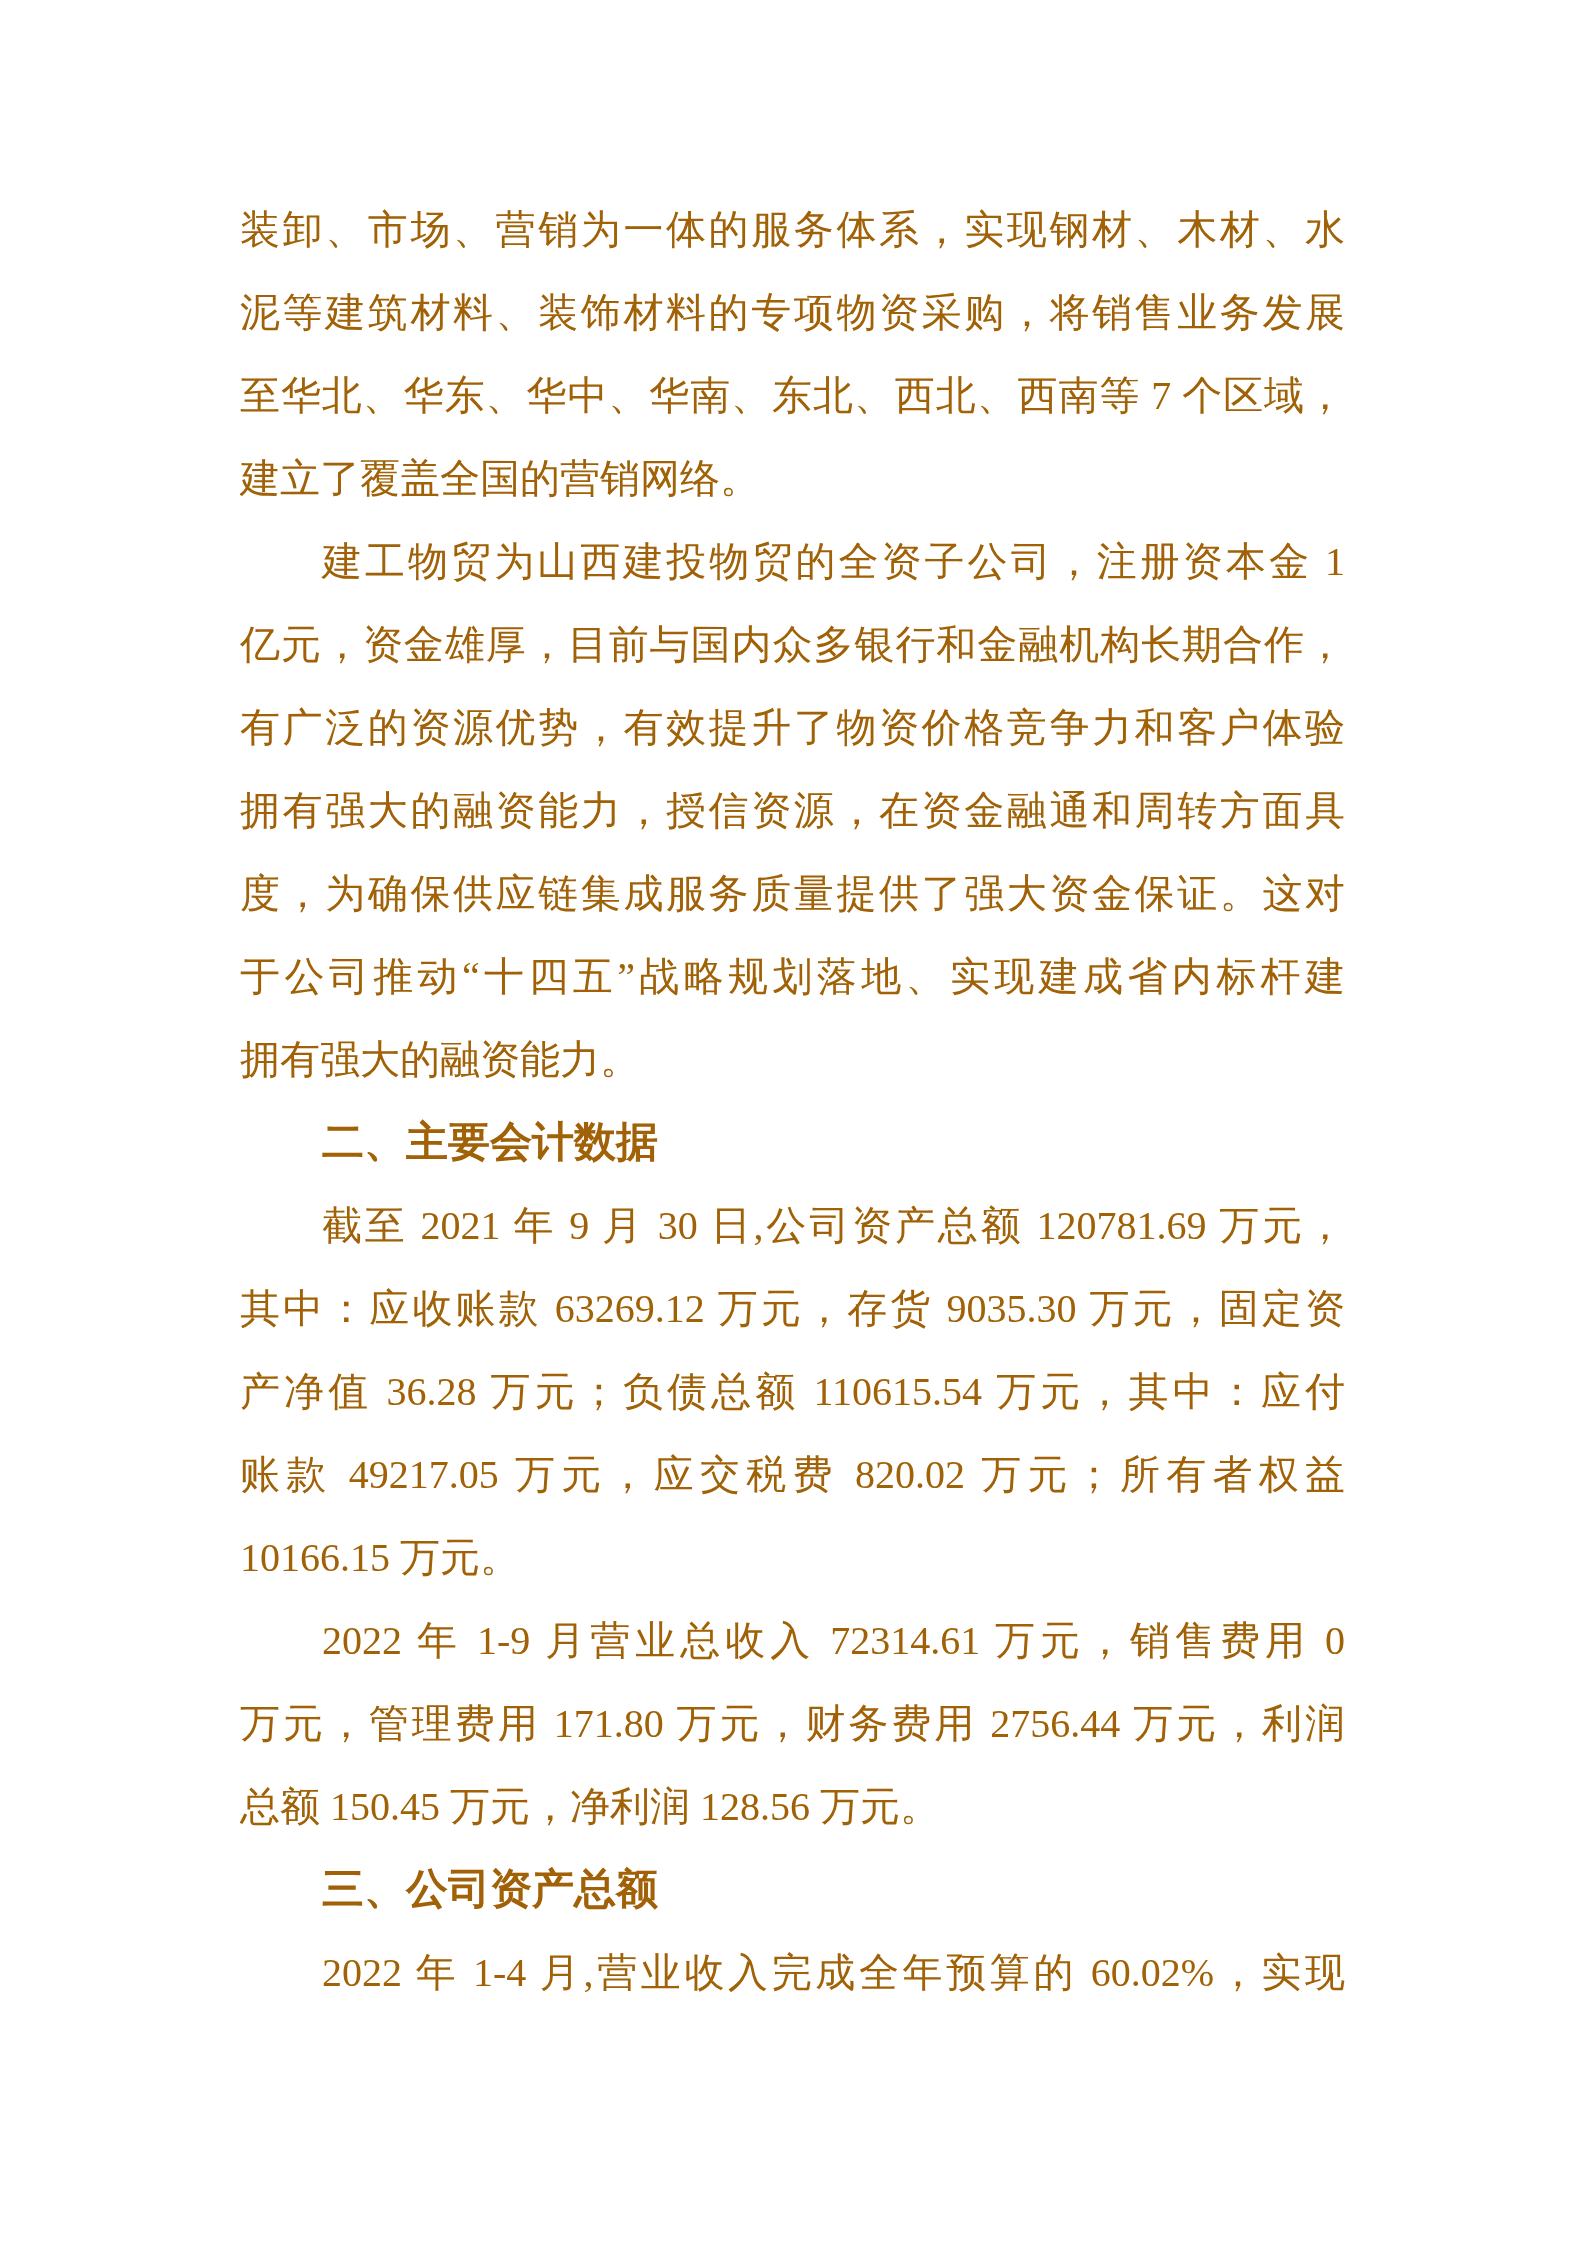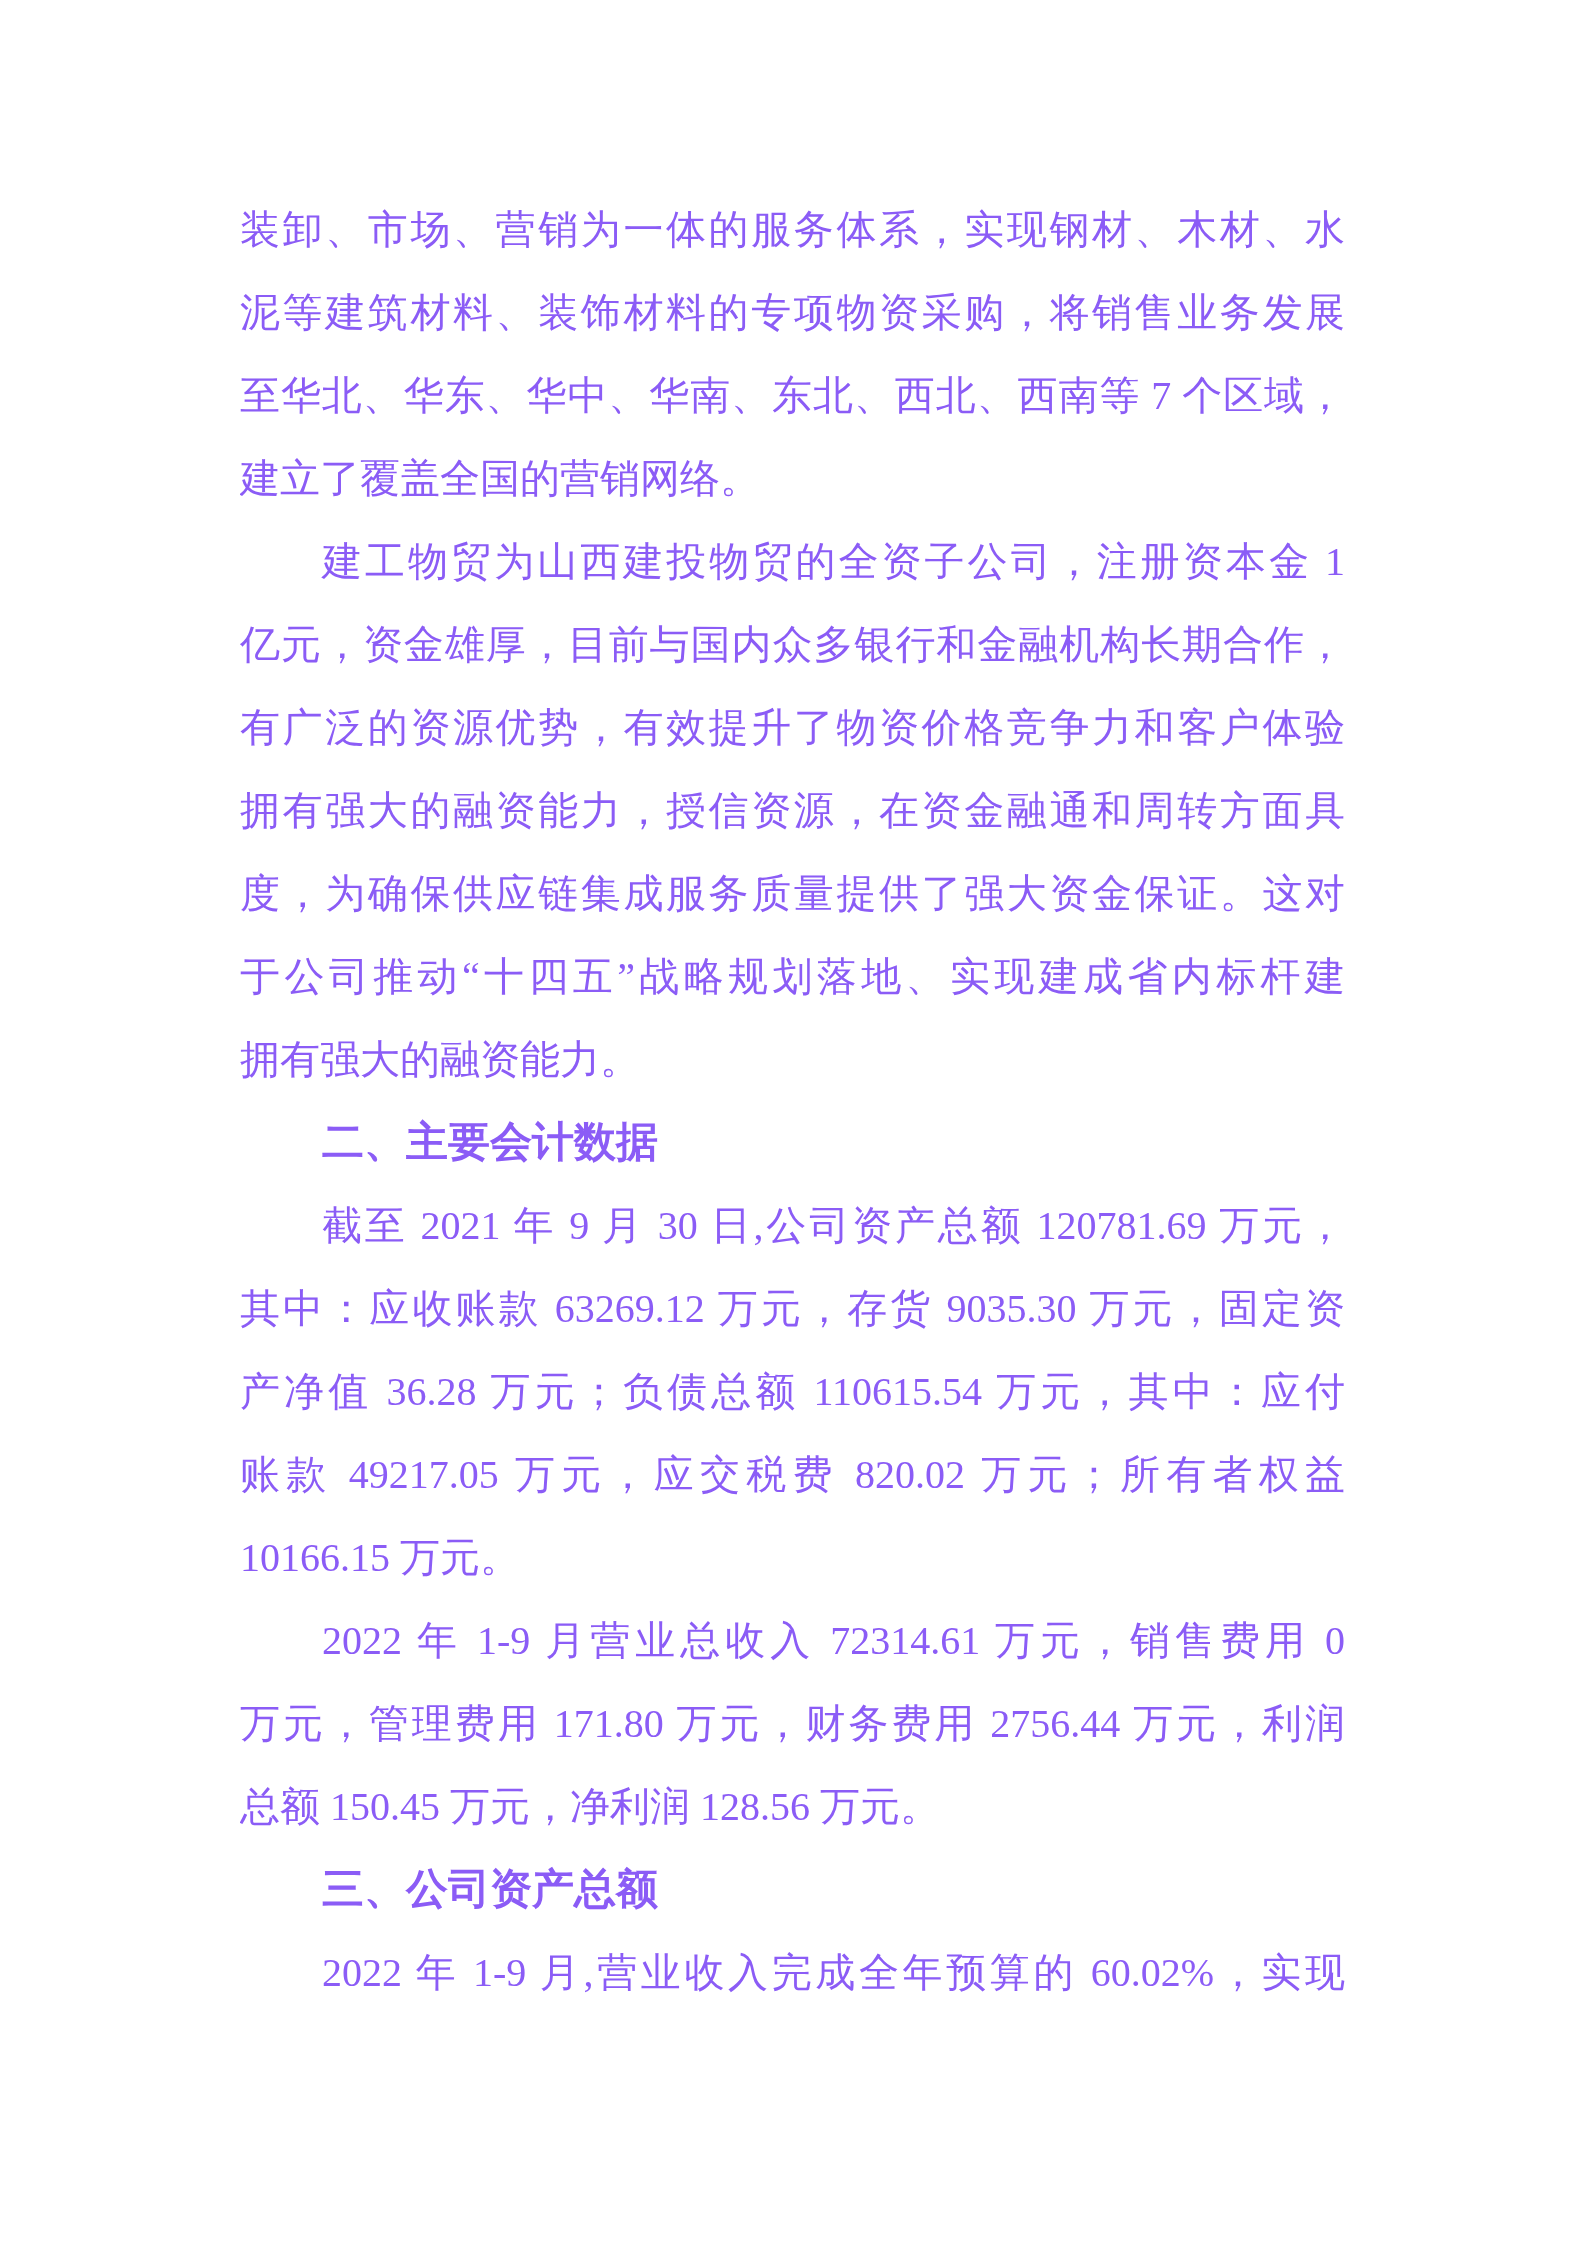--- a/index.html
+++ b/index.html
@@ -23,21 +23,21 @@
     width: 1105px;
   }
   .line {
     font-size: 40px;
     line-height: 83px;
     height: 83px;
     text-align: justify;
     text-align-last: justify;
     white-space: normal;
     overflow: hidden;
-    color: #8b5cf6;
+    color: #a16207;
   }
   
   .line.end {
     text-align-last: left;
   }
   
   .line.indent {
     text-indent: 82px;
   }
   
@@ -67,15 +67,15 @@
     <div class="line heading indent">二、主要会计数据</div>
     <div class="line indent">截至 2021 年 9 月 30 日,公司资产总额 120781.69 万元，</div>
     <div class="line">其中：应收账款 63269.12 万元，存货 9035.30 万元，固定资</div>
     <div class="line">产净值 36.28 万元；负债总额 110615.54 万元，其中：应付</div>
     <div class="line">账款 49217.05 万元，应交税费 820.02 万元；所有者权益</div>
     <div class="line end">10166.15 万元。</div>
     <div class="line indent">2022 年 1-9 月营业总收入 72314.61 万元，销售费用 0</div>
     <div class="line">万元，管理费用 171.80 万元，财务费用 2756.44 万元，利润</div>
     <div class="line end">总额 150.45 万元，净利润 128.56 万元。</div>
     <div class="line heading indent">三、公司资产总额</div>
-    <div class="line indent">2022 年 1-9 月,营业收入完成全年预算的 60.02%，实现</div>
+    <div class="line indent">2022 年 1-4 月,营业收入完成全年预算的 60.02%，实现</div>
   </div>
 </div>
 
 </body></html>

